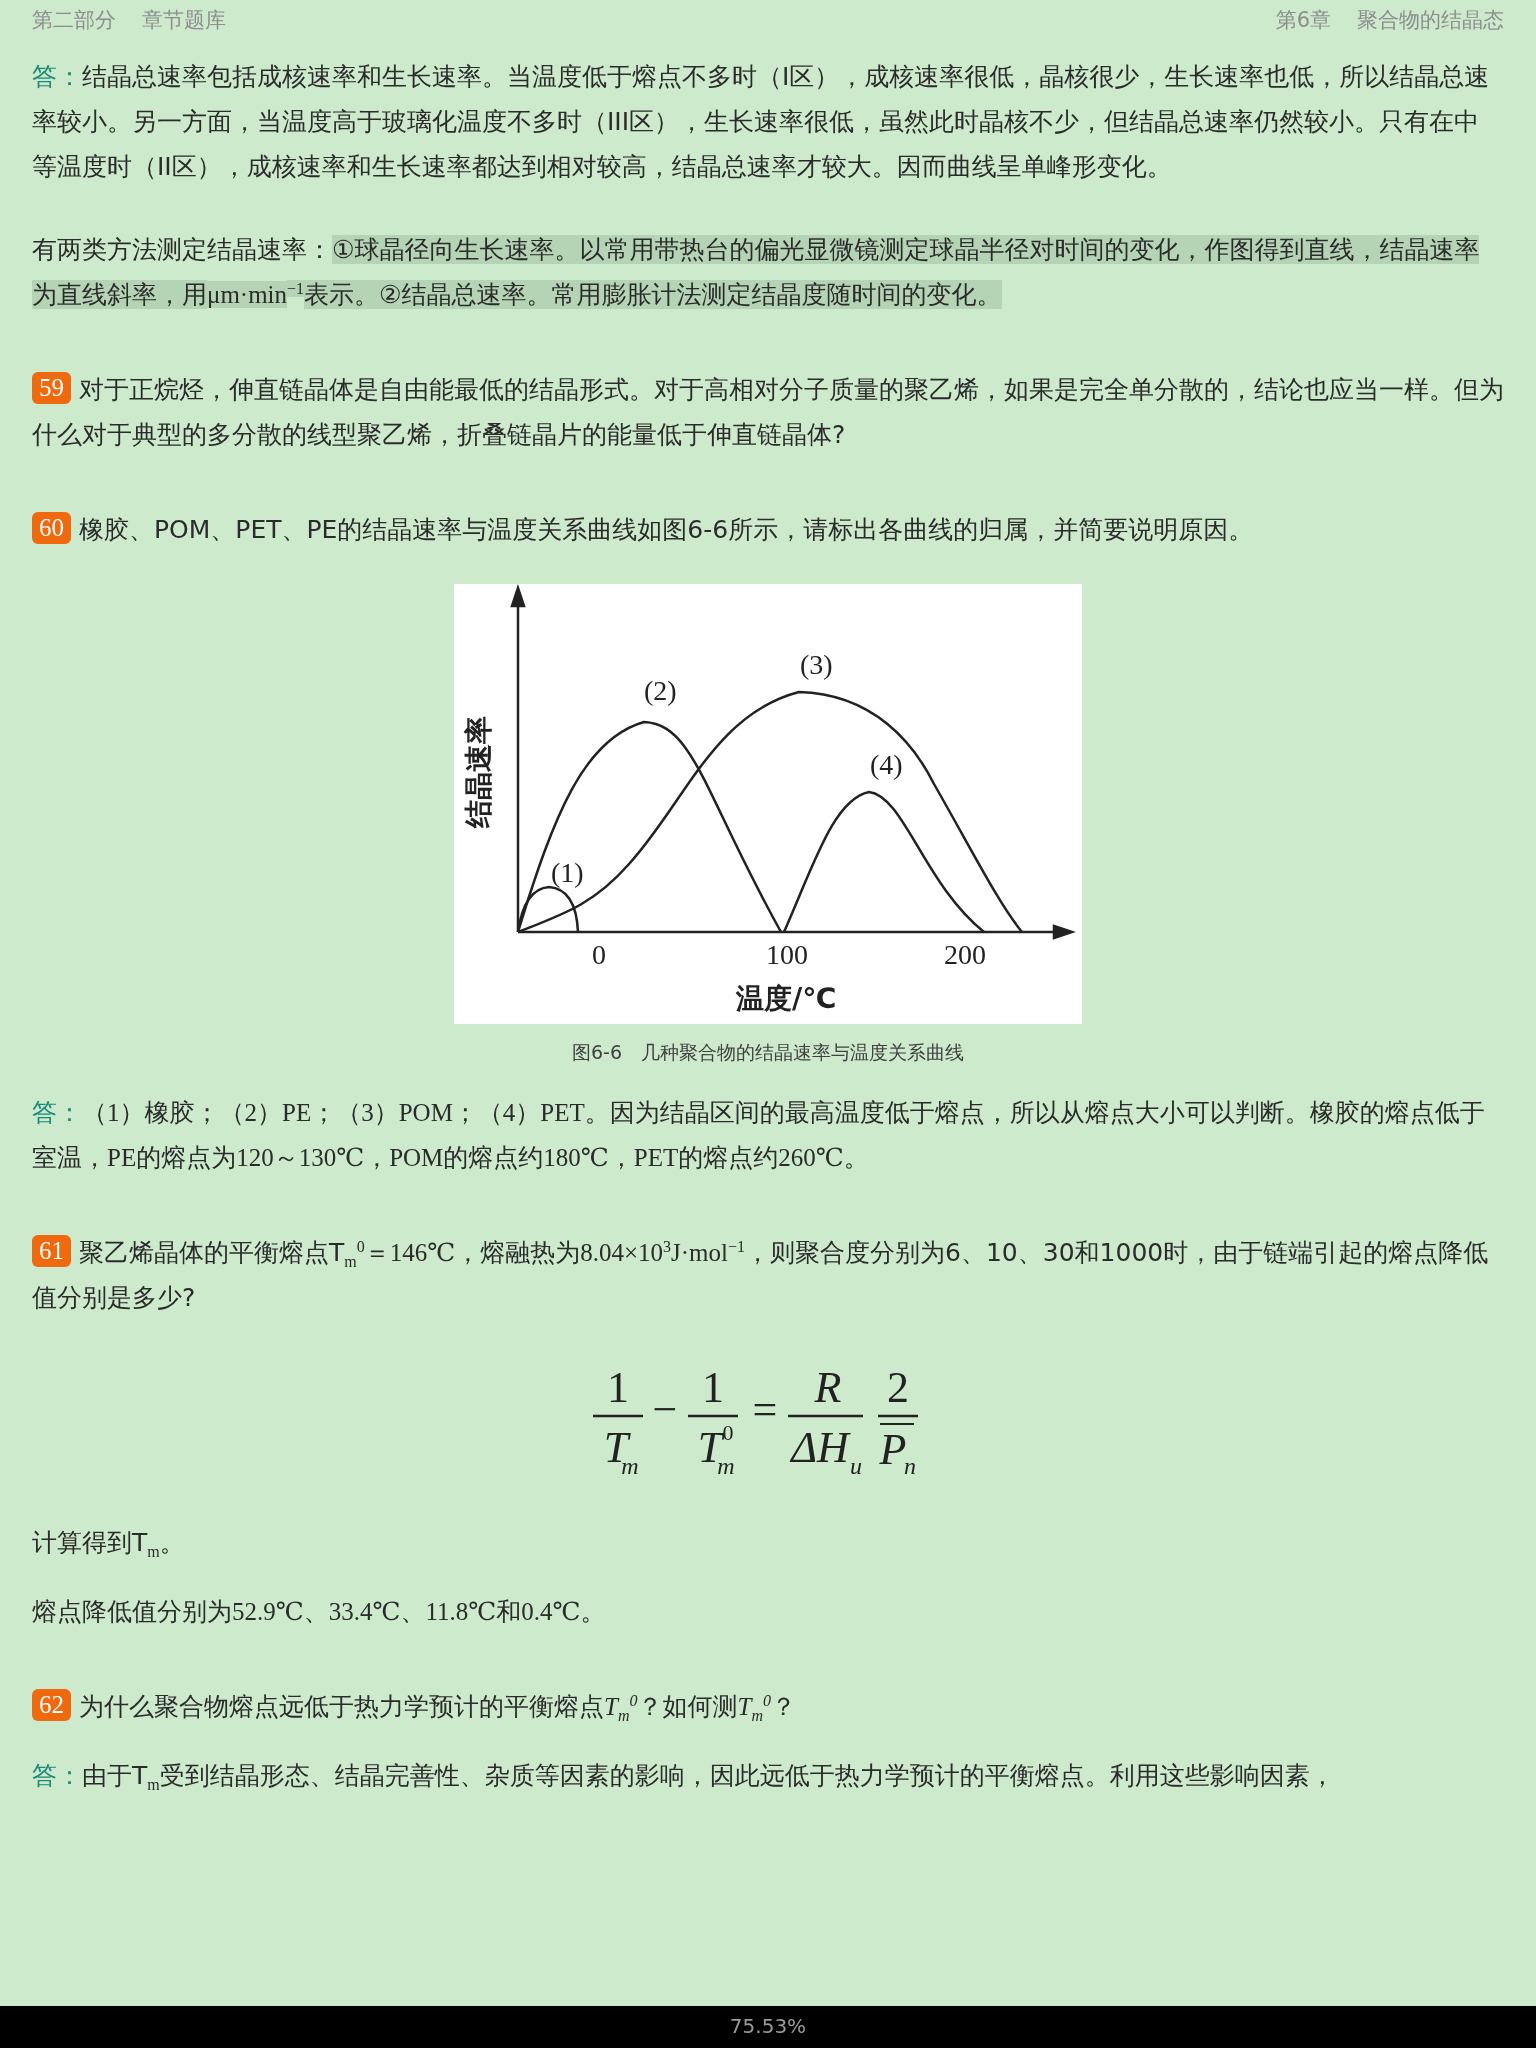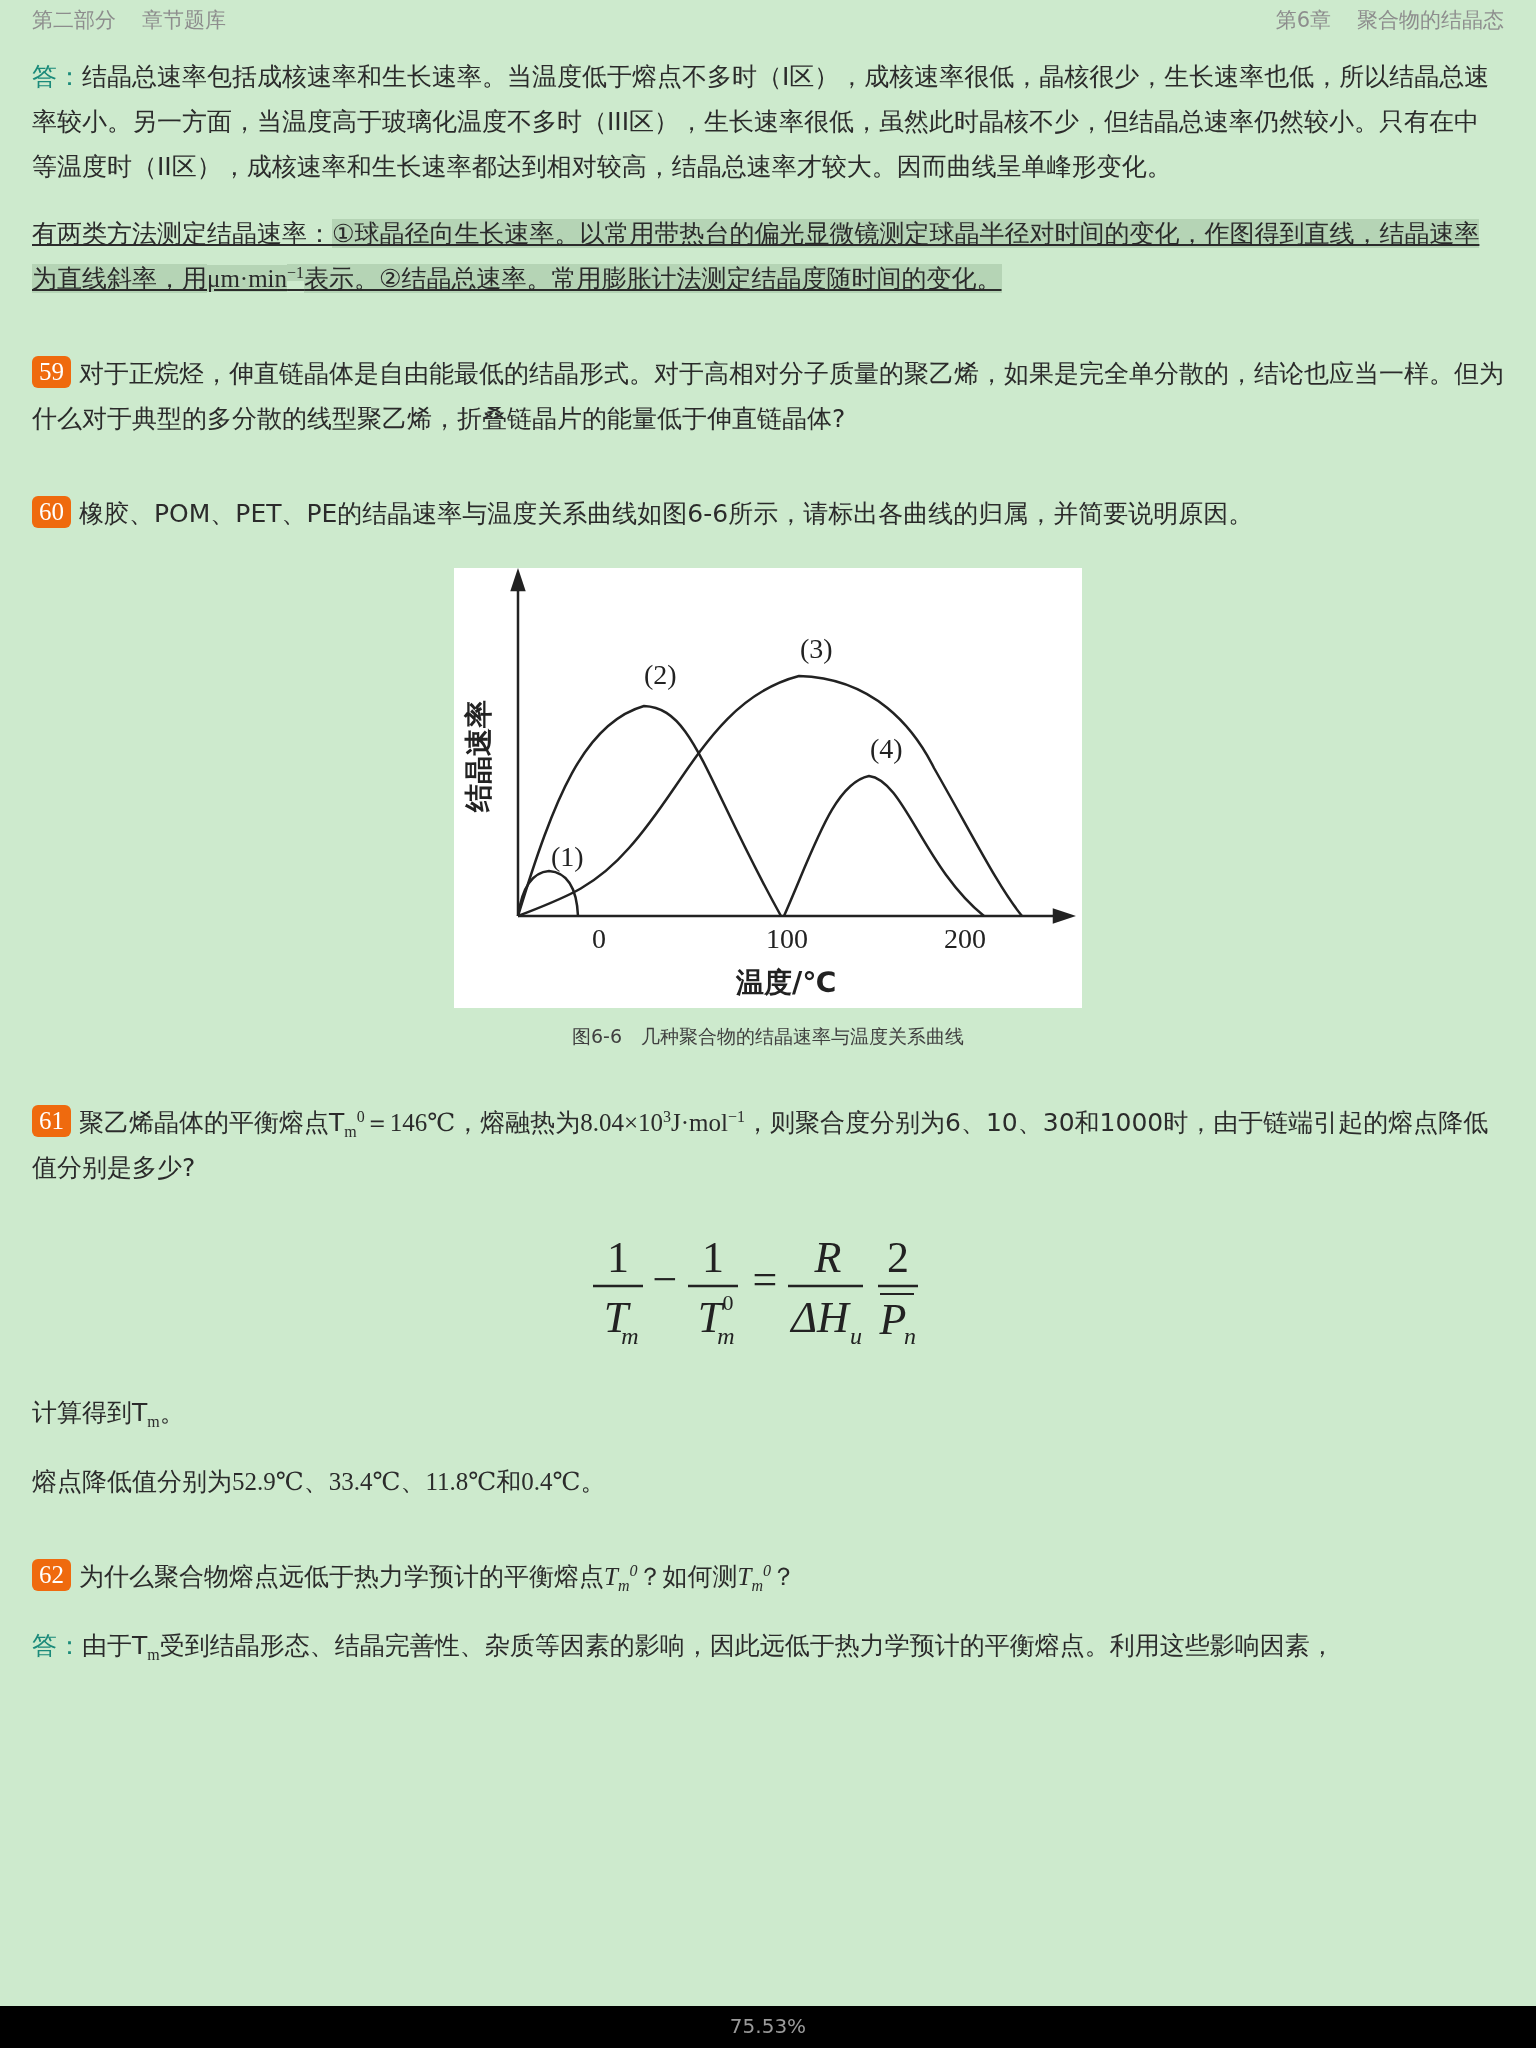--- a/index.html
+++ b/index.html
@@ -34,21 +34,21 @@
     position: relative;
   }
   .fig-caption { text-align: center; font-size: 19px; color: #404040; margin-top: 16px; }
   .formula {
     text-align: center; margin: 40px 0 30px 0; height: 130px;
   }
   .bottom-bar {
     position: absolute; left: 0; right: 0; bottom: 0; height: 42px; background: #000;
     color: #9a9a9a; font-size: 20px; text-align: center; line-height: 40px;
   }
-  .mt1 { margin-top: 22px; text-decoration: underline; }
+  .mt1 { margin-top: 38px; }
   .mt2 { margin-top: 50px; }
   .mt3 { margin-top: 24px; }
   .ital { font-style: italic; font-family: "Liberation Serif", serif; }
 </style>
 </head>
 <body>
 
 <div class="header">
   <span class="left">
     <span>第二部分</span><span class="gap"></span><span>章节题库</span>
@@ -91,20 +91,21 @@
         <text x="138" y="380">0</text>
         <text x="312" y="380">100</text>
         <text x="490" y="380">200</text>
         <text x="282" y="424" font-family="DejaVu Sans, sans-serif" font-size="28" font-weight="bold">温度/℃</text>
         <text transform="translate(34,244) rotate(-90)" font-family="DejaVu Sans, sans-serif" font-size="28" font-weight="bold">结晶速率</text>
       </g>
     </svg>
   </div>
   <div class="fig-caption">图6-6　几种聚合物的结晶速率与温度关系曲线</div>
 
+  <p class="mt3"><span class="ans-label">答：</span><span class="serif">（1）橡胶；（2）PE；（3）POM；（4）PET。因为结晶区间的最高温度低于熔点，所以从熔点大小可以判断。橡胶的熔点低于室温，PE的熔点为120～130℃，POM的熔点约180℃，PET的熔点约260℃。</span></p>
 
   <p class="mt2"><span class="badge">61</span><span>聚乙烯晶体的平衡熔点T</span><sub class="serif">m</sub><sup class="serif">0</sup><span class="serif">＝146℃，熔融热为8.04×10</span><sup class="serif">3</sup><span class="serif">J·mol</span><sup class="serif">−1</sup><span>，则聚合度分别为6、10、30和1000时，由于链端引起的熔点降低值分别是多少?</span></p>
 
   <div class="formula">
     <svg width="360" height="130" viewBox="0 0 360 130">
       <g font-family="Liberation Serif, serif" font-size="44" fill="#222" text-anchor="middle">
         <text x="30" y="42">1</text>
         <line x1="5" y1="56" x2="55" y2="56" stroke="#222" stroke-width="2.5"></line>
         <text x="28" y="102" font-style="italic">T</text>
         <text x="42" y="114" font-size="24" font-style="italic">m</text>

